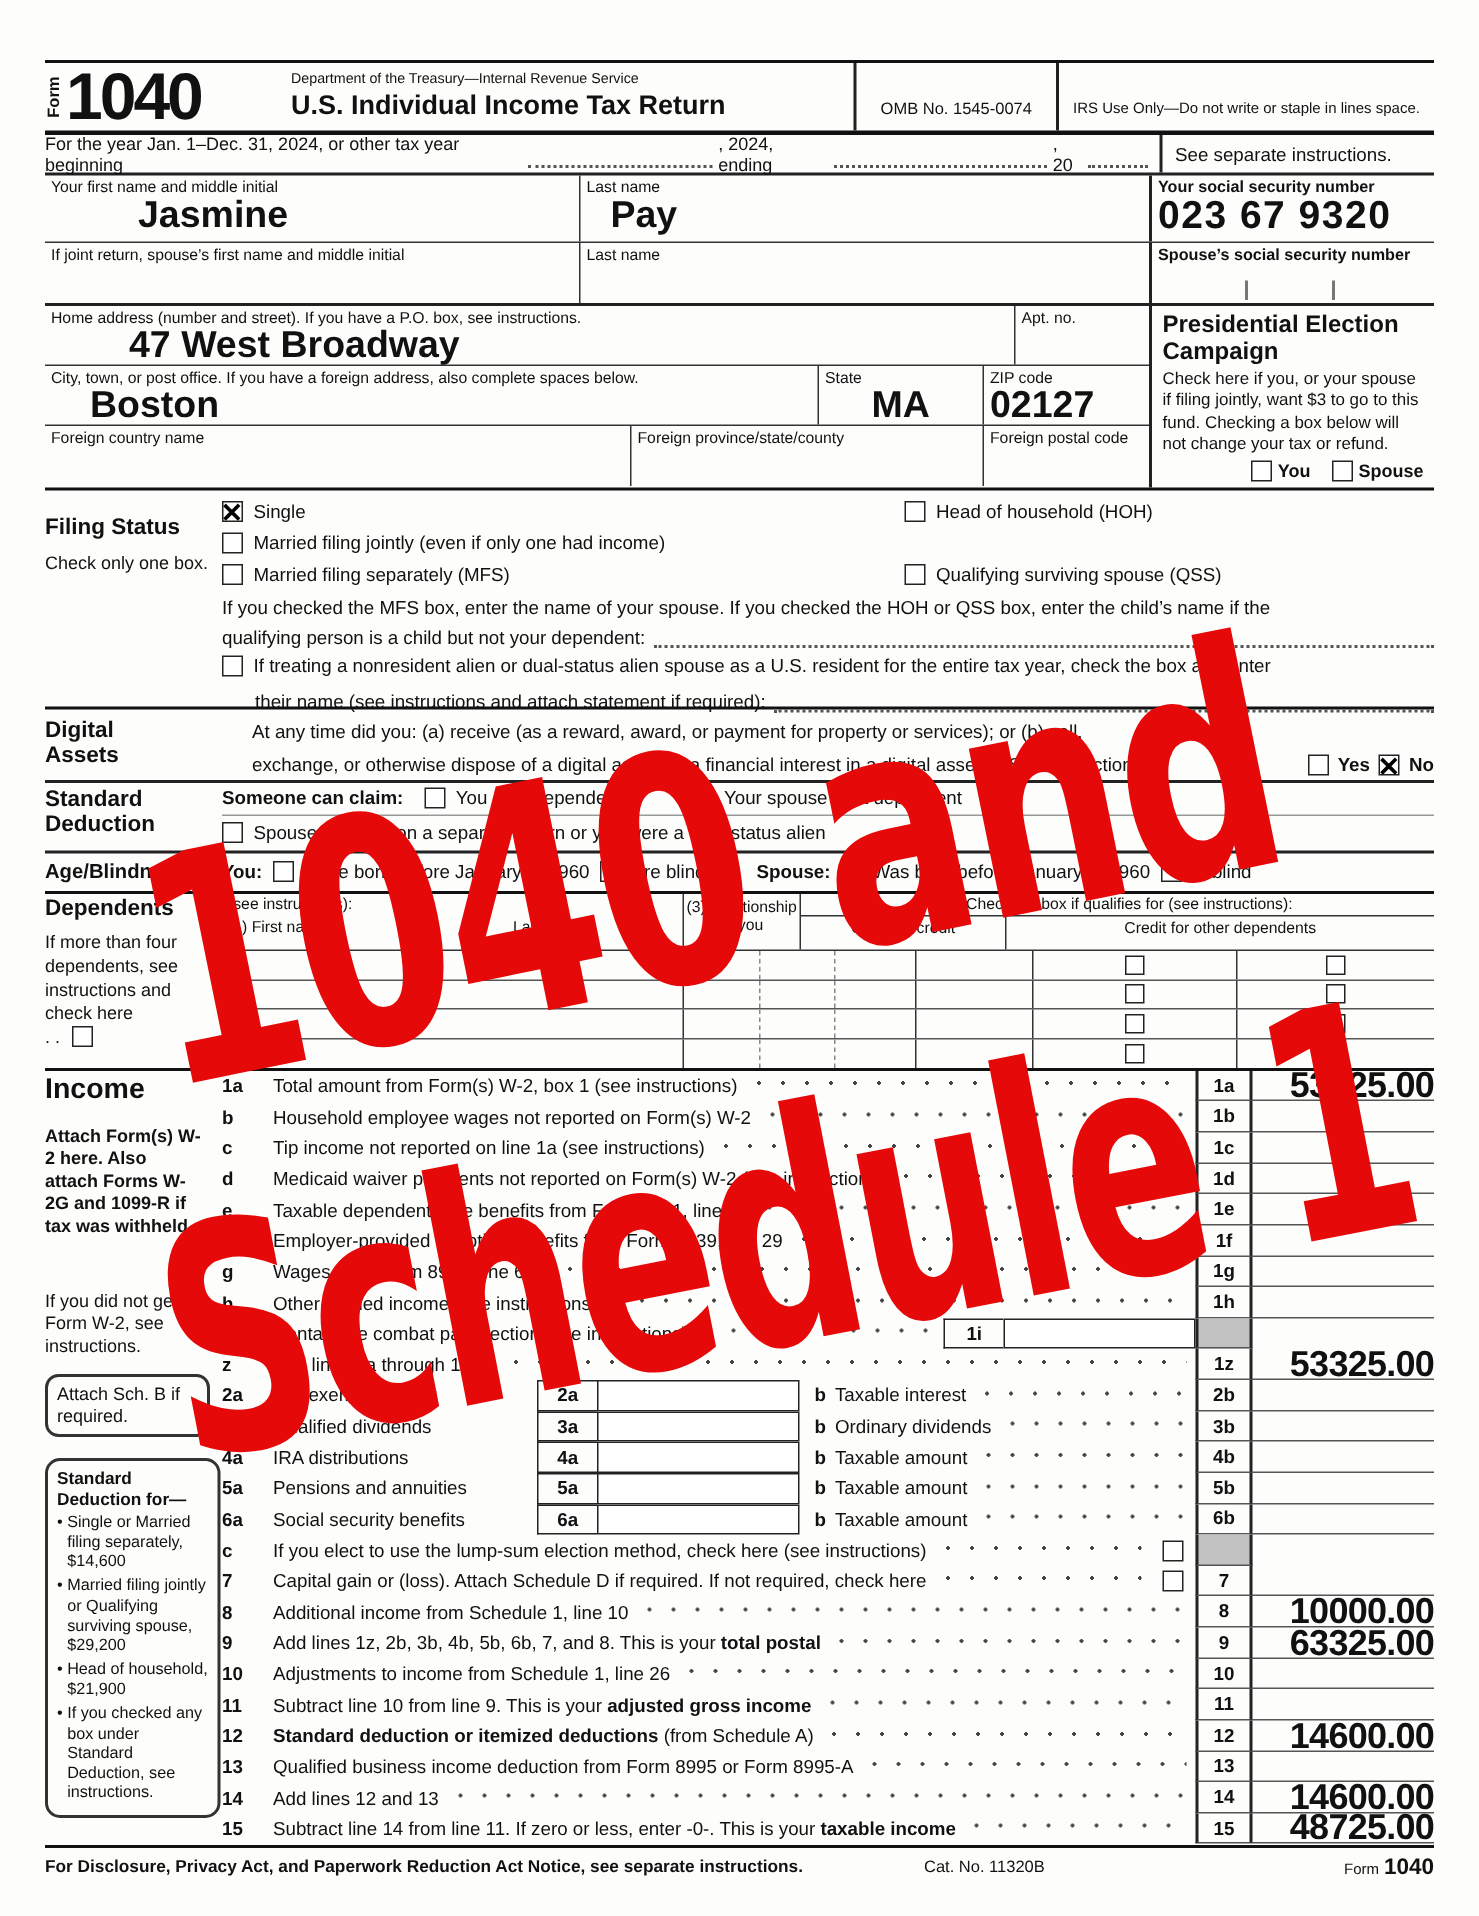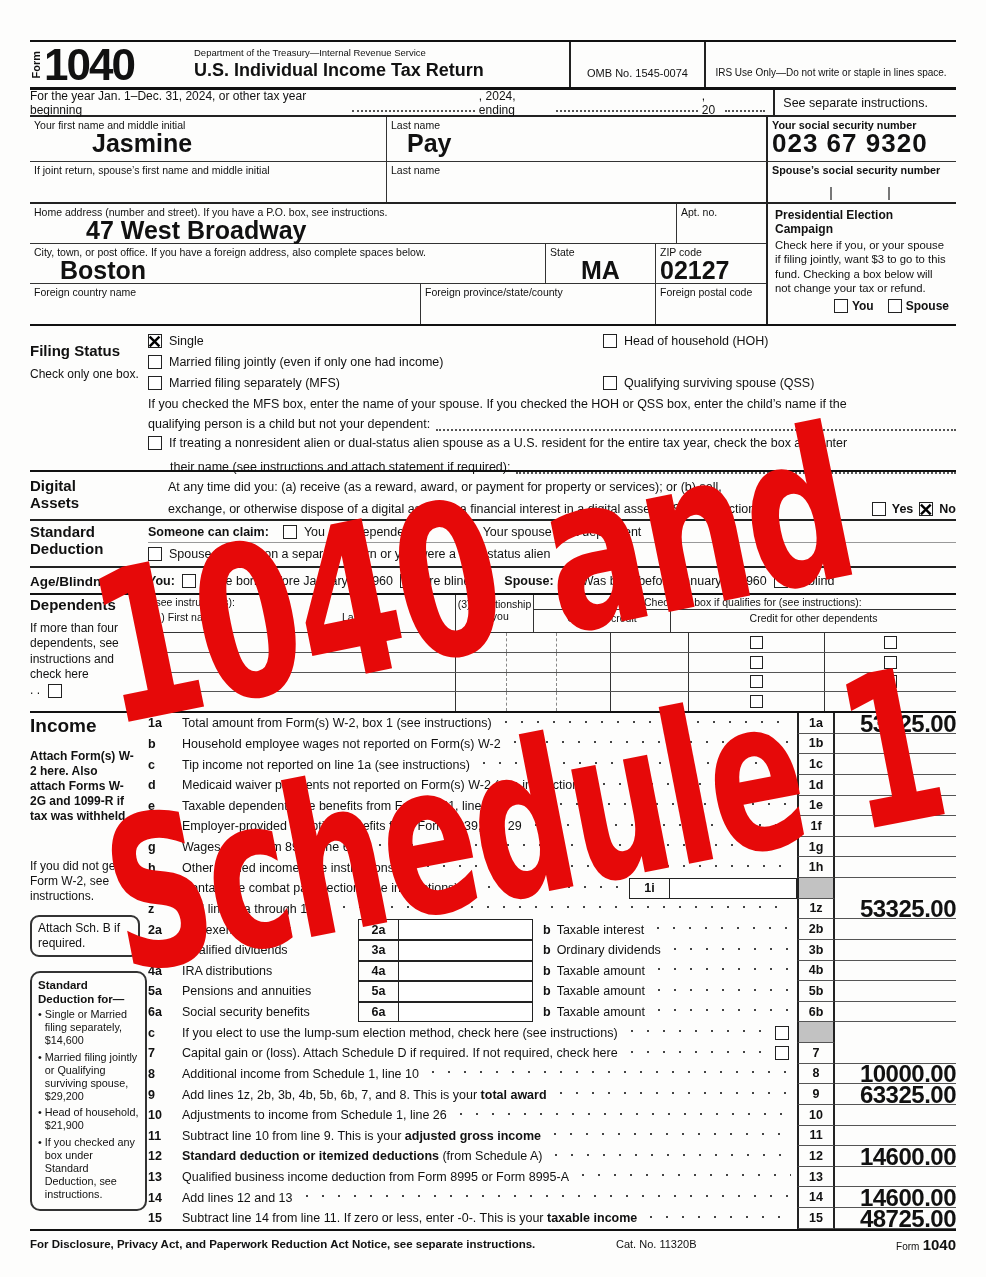--- a/index.html
+++ b/index.html
@@ -51,21 +51,21 @@
   .addr { display:flex; border-bottom:2.5px solid #111; }
   .addr-left { flex:1; }
   .a-row { display:flex; height:40px; border-bottom:1.5px solid #333; }
   .a-row:last-child { border-bottom:none; }
   .a-main { flex:1; }
   .a-apt { width:90px; border-left:1.5px solid #333; }
   .a-state { width:110px; border-left:1.5px solid #333; }
   .a-zip { width:111px; border-left:1.5px solid #333; }
   .a-prov { width:235px; border-left:1.5px solid #333; }
   .campaign { width:190px; border-left:2px solid #222; padding:4px 7px; display:flex; flex-direction:column; }
-  .camp-title { font-weight:bold; font-size:12px; }
+  .camp-title { font-weight:bold; font-size:16px; }
   .camp-body { font-size:11.3px; line-height:1.28; margin-top:2px; }
   .camp-boxes { display:flex; justify-content:flex-end; gap:14px; align-items:center; margin-top:3px; font-size:12px; font-weight:bold; }
   .camp-boxes .cb { margin-right:4px; }
 
   
   .sec { display:flex; border-bottom:2px solid #222; }
   .sec-label { width:118px; flex:none; padding-top:16px; }
   .sec-label .big { font-weight:bold; font-size:15px; line-height:1.15; }
   .sec-label .small { font-size:12px; margin-top:8px; }
   .sec-content { flex:1; font-size:12.5px; }
@@ -669,21 +669,21 @@
         <div class="irow">
           <span class="lnum">8</span>
           <span>Additional income from Schedule 1, line 10</span>
           <span class="dots"></span>
           <div class="ncell">8</div>
           <div class="acell">10000.00</div>
         </div>
 
         <div class="irow">
           <span class="lnum">9</span>
-          <span><span>Add lines 1z, 2b, 3b, 4b, 5b, 6b, 7, and 8. This is your </span><span class="b">total award</span></span>
+          <span><span>Add lines 1z, 2b, 3b, 4b, 5b, 6b, 7, and 8. This is your </span><span class="b">total postal</span></span>
           <span class="dots"></span>
           <div class="ncell">9</div>
           <div class="acell">63325.00</div>
         </div>
 
         <div class="irow">
           <span class="lnum">10</span>
           <span>Adjustments to income from Schedule 1, line 26</span>
           <span class="dots"></span>
           <div class="ncell">10</div>

